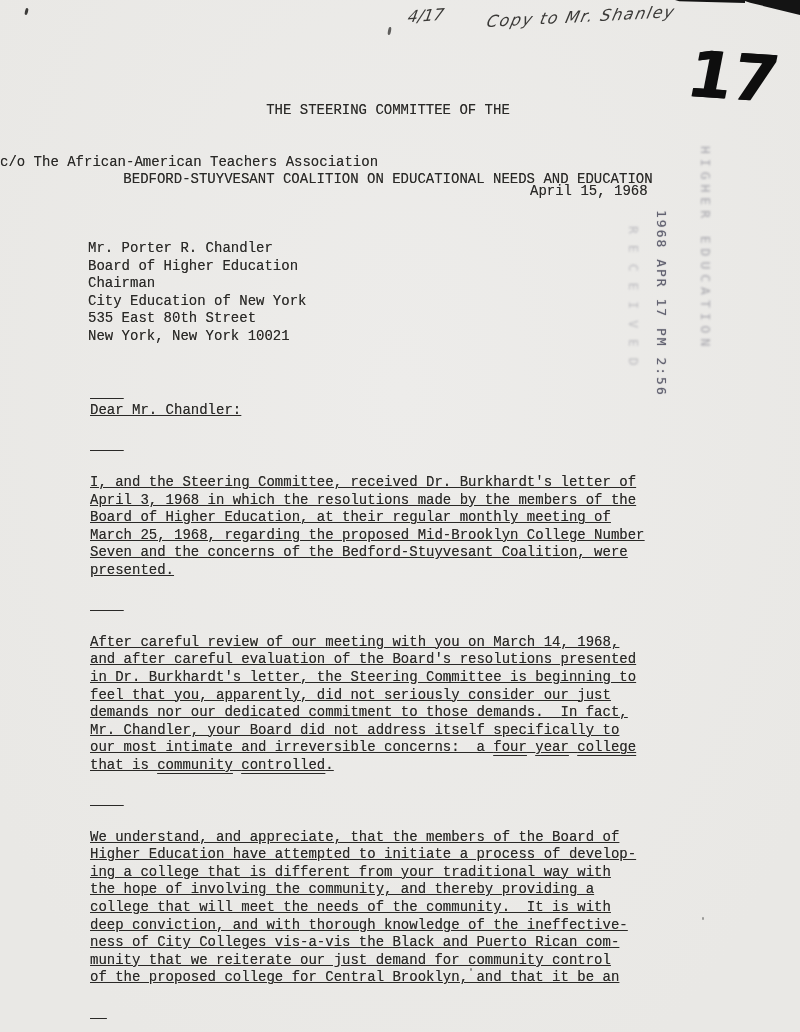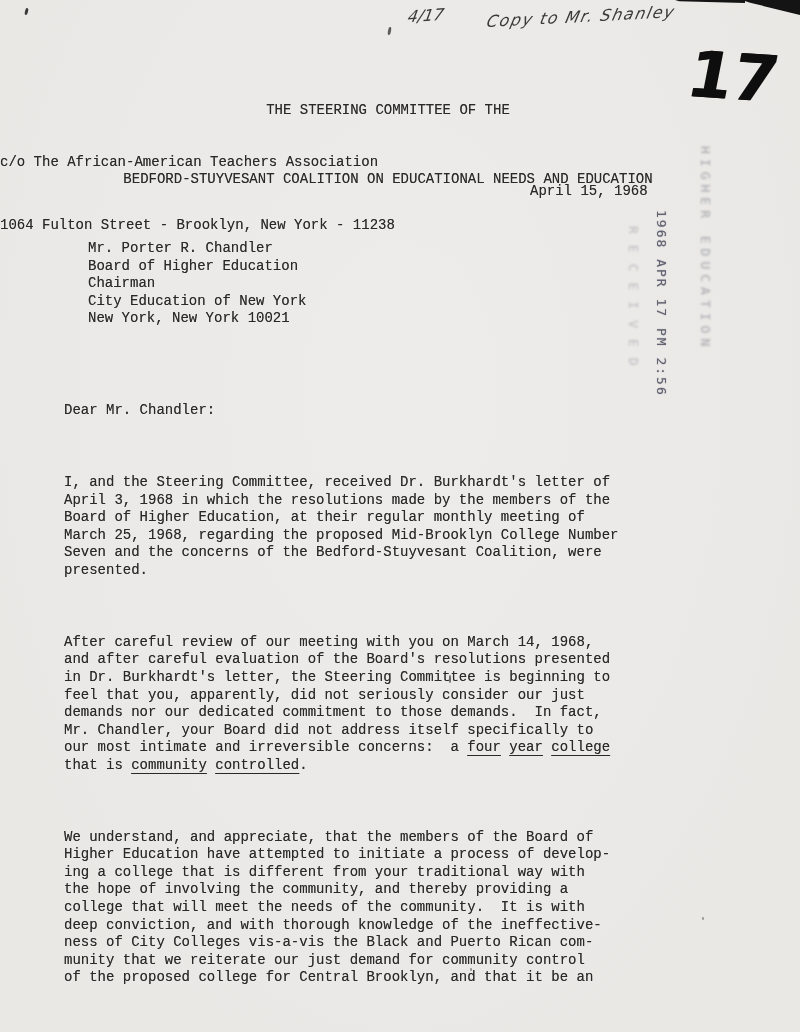--- a/index.html
+++ b/index.html
@@ -13,21 +13,21 @@
   }
   .type{
     font-size:14px;line-height:17.6px;white-space:pre;
     text-shadow:0 0 0.6px rgba(42,41,39,0.55);
     letter-spacing:0;
   }
   .letterhead{position:absolute;left:0;top:53px;width:776px;text-align:center;line-height:23px;}
   .org-address{position:absolute;left:0;top:110px;width:776px;text-align:left;line-height:21px;}
   .dateline{position:absolute;left:530px;top:183px;}
   .recipient{position:absolute;left:88px;top:240px;}
-  .letter-body{position:absolute;left:64px;top:367px;width:660px;}
+  .letter-body{position:absolute;left:90px;top:367px;width:660px;text-decoration:underline;}
   .para{margin:19px 0 0 0;}
   .u{text-decoration:underline;text-underline-offset:3.5px;text-decoration-thickness:1.3px;text-align:right;}
   
   .handwriting{
     position:absolute;font-family:"DejaVu Sans",sans-serif;font-style:italic;
     color:#3b3a38;font-size:16px;
   }
   .hw-date{left:408px;top:6px;transform:rotate(-4deg) skewX(-14deg);}
   .hw-copy{left:487px;top:7px;transform:rotate(-3deg) skewX(-16deg);letter-spacing:1.5px;}
   .page-num{
@@ -76,32 +76,31 @@
   <div class="handwriting hw-date">4/17</div>
   <div class="handwriting hw-copy">Copy to Mr. Shanley</div>
   <div class="page-num">17</div>
 
   <div class="letterhead type">
     <div>THE STEERING COMMITTEE OF THE</div>
     <div>BEDFORD-STUYVESANT COALITION ON EDUCATIONAL NEEDS AND EDUCATION</div>
   </div>
   <div class="org-address type">
     <div>c/o The African-American Teachers Association</div>
-    <div>1064 Fulton Street - Brooklyn, New York - 11238</div>
   </div>
 
   <div class="dateline type">April 15, 1968</div>
 
   <div>
     <span class="stamp-col stamp-left">RECEIVED</span>
     <span class="stamp-col stamp-main">1968 APR 17 PM 2:56</span>
     <span class="stamp-col stamp-right">HIGHER EDUCATION</span>
   </div>
 
-  <div class="recipient type"><div>Mr. Porter R. Chandler</div><div>Board of Higher Education</div><div>Chairman</div><div>City Education of New York</div><div>New York, New York 10021</div></div>
+  <div class="recipient type"><div>Mr. Porter R. Chandler</div><div>Board of Higher Education</div><div>Chairman</div><div>City Education of New York</div><div>535 East 80th Street</div><div>New York, New York 10021</div></div>
 
   <div class="letter-body type">
     <div>Dear Mr. Chandler:</div>
     <div class="para"><div>I, and the Steering Committee, received Dr. Burkhardt's letter of</div><div>April 3, 1968 in which the resolutions made by the members of the</div><div>Board of Higher Education, at their regular monthly meeting of</div><div>March 25, 1968, regarding the proposed Mid-Brooklyn College Number</div><div>Seven and the concerns of the Bedford-Stuyvesant Coalition, were</div><div>presented.</div></div>
     <div class="para"><div>After careful review of our meeting with you on March 14, 1968,</div><div>and after careful evaluation of the Board's resolutions presented</div><div>in Dr. Burkhardt's letter, the Steering Committee is beginning to</div><div>feel that you, apparently, did not seriously consider our just</div><div>demands nor our dedicated commitment to those demands.  In fact,</div><div>Mr. Chandler, your Board did not address itself specifically to</div><div><span>our most intimate and irreversible concerns:  a </span><span class="u">four</span><span> </span><span class="u">year</span><span> </span><span class="u">college</span></div><div><span>that is </span><span class="u">community</span><span> </span><span class="u">controlled</span><span>.</span></div></div>
     <div class="para"><div>We understand, and appreciate, that the members of the Board of</div><div>Higher Education have attempted to initiate a process of develop-</div><div>ing a college that is different from your traditional way with</div><div>the hope of involving the community, and thereby providing a</div><div>college that will meet the needs of the community.  It is with</div><div>deep conviction, and with thorough knowledge of the ineffective-</div><div>ness of City Colleges vis-a-vis the Black and Puerto Rican com-</div><div>munity that we reiterate our just demand for community control</div><div>of the proposed college for Central Brooklyn, and that it be an</div></div>
   </div>
 
 </div>
 

